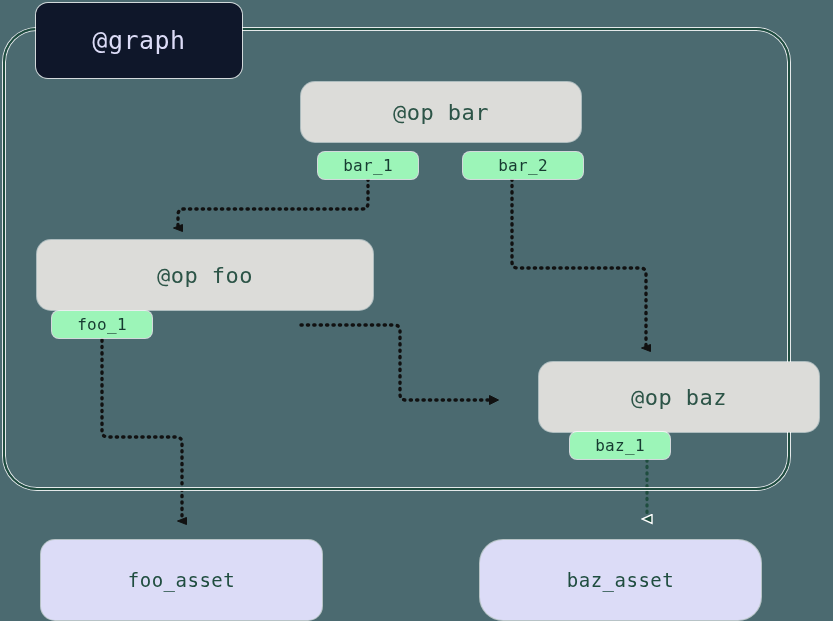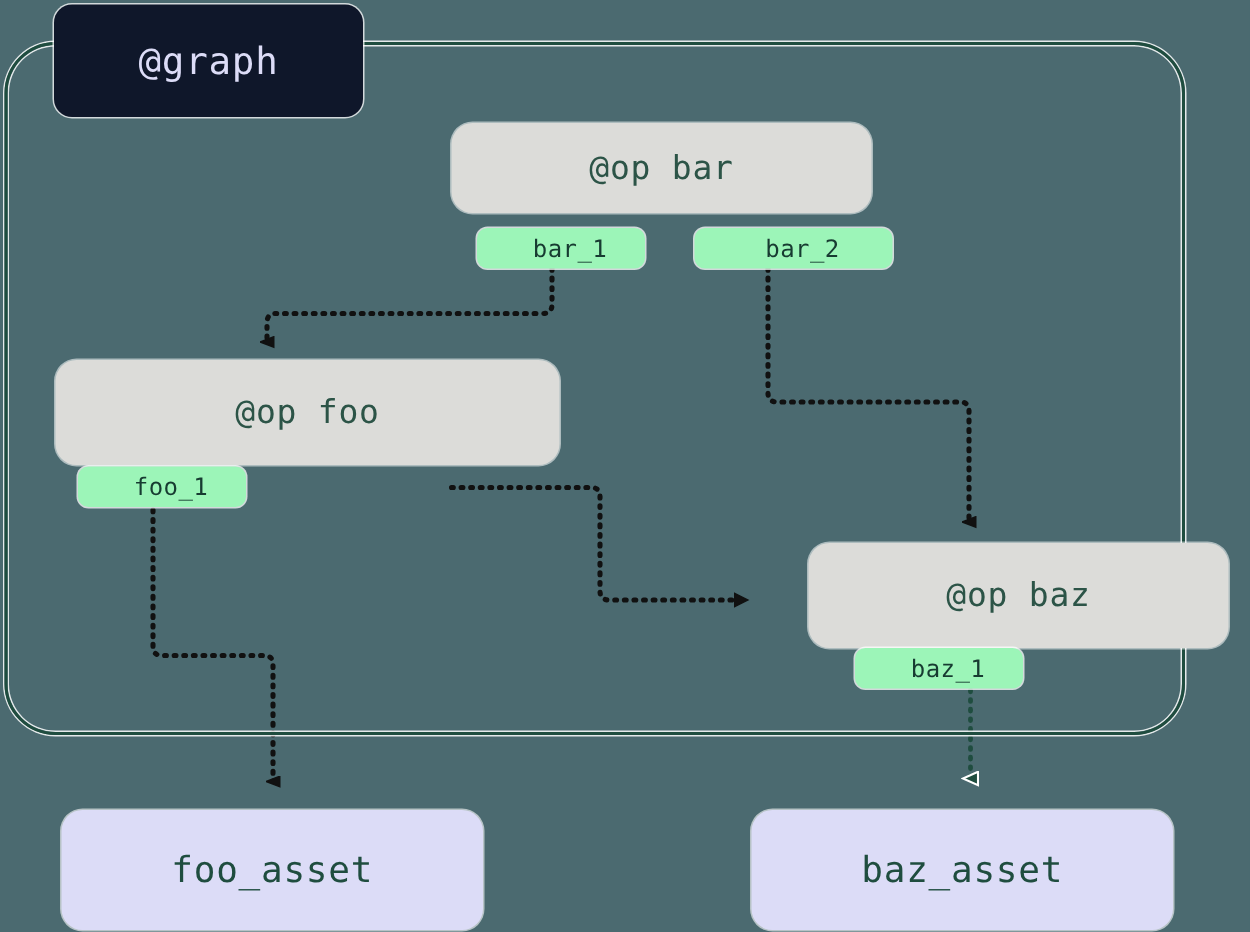--- a/index.html
+++ b/index.html
@@ -82,43 +82,42 @@
     background: #9cf5b8;
     border-radius: 7px;
     height: 27px;
     display: flex;
     align-items: center;
     justify-content: center;
     color: #173b31;
     font-size: 16px;
     letter-spacing: 0.3px;
     box-shadow: 0 0 0 1px rgba(255,255,255,0.75);
-    padding-left: 12px;
   }
   .port-bar1 { left: 318px; top: 152px; width: 100px; }
   .port-bar2 { left: 463px; top: 152px; width: 120px; }
   .port-foo1 { left: 52px;  top: 311px; width: 100px; }
   .port-foo2 { left: 198px; top: 311px; width: 102px; }
   .port-baz1 { left: 570px; top: 432px; width: 100px; }
 
   
   .asset {
     position: absolute;
     background: #dcdcf7;
     border-radius: 14px;
     display: flex;
     align-items: center;
     justify-content: center;
     color: #1f4d3f;
-    font-size: 24px;
+    font-size: 19px;
     letter-spacing: 0.5px;
     box-shadow: 0 0 0 1px rgba(255,255,255,0.6);
   }
   .asset-foo { left: 41px;  top: 540px; width: 281px; height: 80px; }
-  .asset-baz { left: 501px; top: 540px; width: 281px; height: 80px; }
+  .asset-baz { left: 480px; top: 540px; width: 281px; height: 80px; border-radius: 23px; }
 </style>
 </head>
 <body>
 
 <div id="canvas">
 
   <svg class="edges" viewBox="0 0 833 621" xmlns="http://www.w3.org/2000/svg">
     <defs>
       <marker id="arrow-solid" markerWidth="10" markerHeight="10" refX="4" refY="5" orient="auto" markerUnits="userSpaceOnUse">
         <path d="M0.5,0.5 L7.5,0.5 L4,9.5 Z" fill="#111111" stroke="#111111" stroke-width="1"></path>

